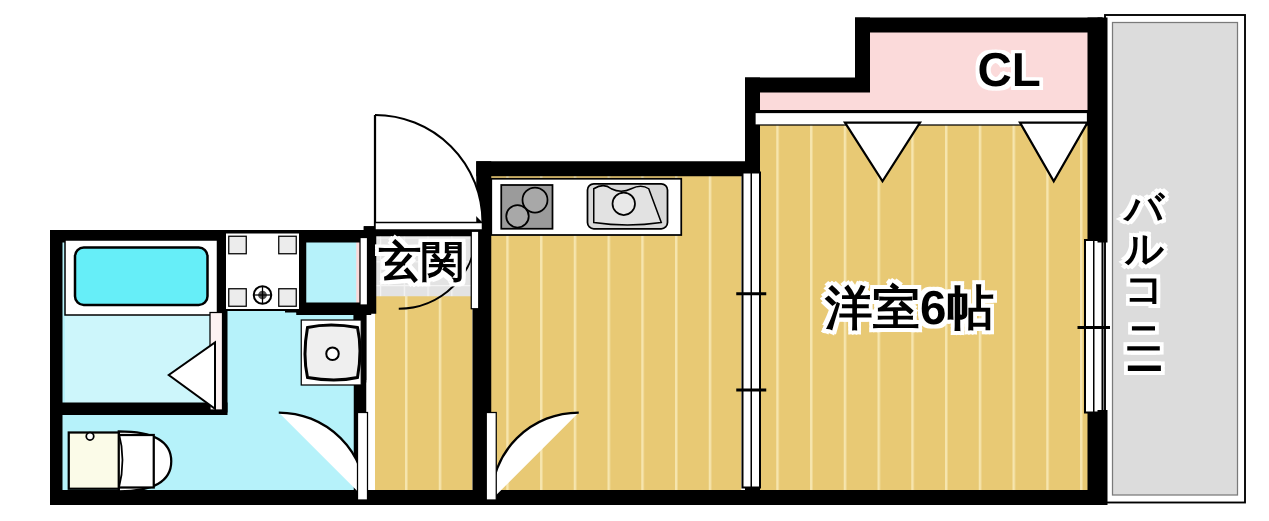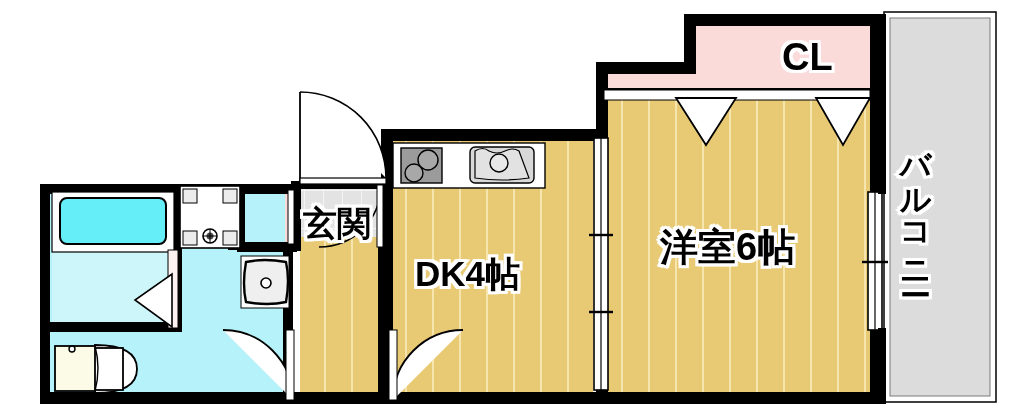--- a/index.html
+++ b/index.html
@@ -33,21 +33,21 @@
     -webkit-text-stroke: 5px #ffffff;
     paint-order: stroke fill;
     text-shadow:
       -3px -3px 0 #fff, 3px -3px 0 #fff, -3px 3px 0 #fff, 3px 3px 0 #fff,
       -3px 0 0 #fff, 3px 0 0 #fff, 0 -3px 0 #fff, 0 3px 0 #fff,
       -2px -2px 0 #fff, 2px -2px 0 #fff, -2px 2px 0 #fff, 2px 2px 0 #fff;
   }
   .label-dk   { left: 415px; top: 256px; font-size: 35px; }
   .label-yo   { left: 660px; top: 228px; font-size: 38px; }
   .label-cl   { left: 750px; top: 38px;  font-size: 38px; padding-left: 32px; }
-  .label-gen  { left: 303px; top: 206px; font-size: 34px; }
+  .label-gen  { left: 303px; top: 193px; font-size: 34px; }
   .label-bal  { left: 900px; top: 130px; font-size: 31px;
                 writing-mode: vertical-rl; text-orientation: upright;
                 letter-spacing: 2px; }
 </style>
 </head>
 <body>
 
 <div id="plan">
 
   <svg width="1015" height="417" viewBox="0 0 1015 417">
@@ -255,21 +255,20 @@
       <rect x="288" y="190" width="6" height="54" fill="#ffffff" stroke="#000" stroke-width="1"></rect>
     </g>
 
     <g fill="#000000">
       <rect x="878" y="14" width="8" height="180"></rect>
       <rect x="878" y="328" width="8" height="76"></rect>
     </g>
 
   </svg>
 
-  <div class="roomlabel label-dk">DK4帖</div>
 
   <div class="roomlabel label-yo">洋室6帖</div>
 
   <div class="roomlabel label-cl">CL</div>
 
   <div class="roomlabel label-gen">玄関</div>
 
   <div class="roomlabel label-bal">バルコニー</div>
 
 </div>

